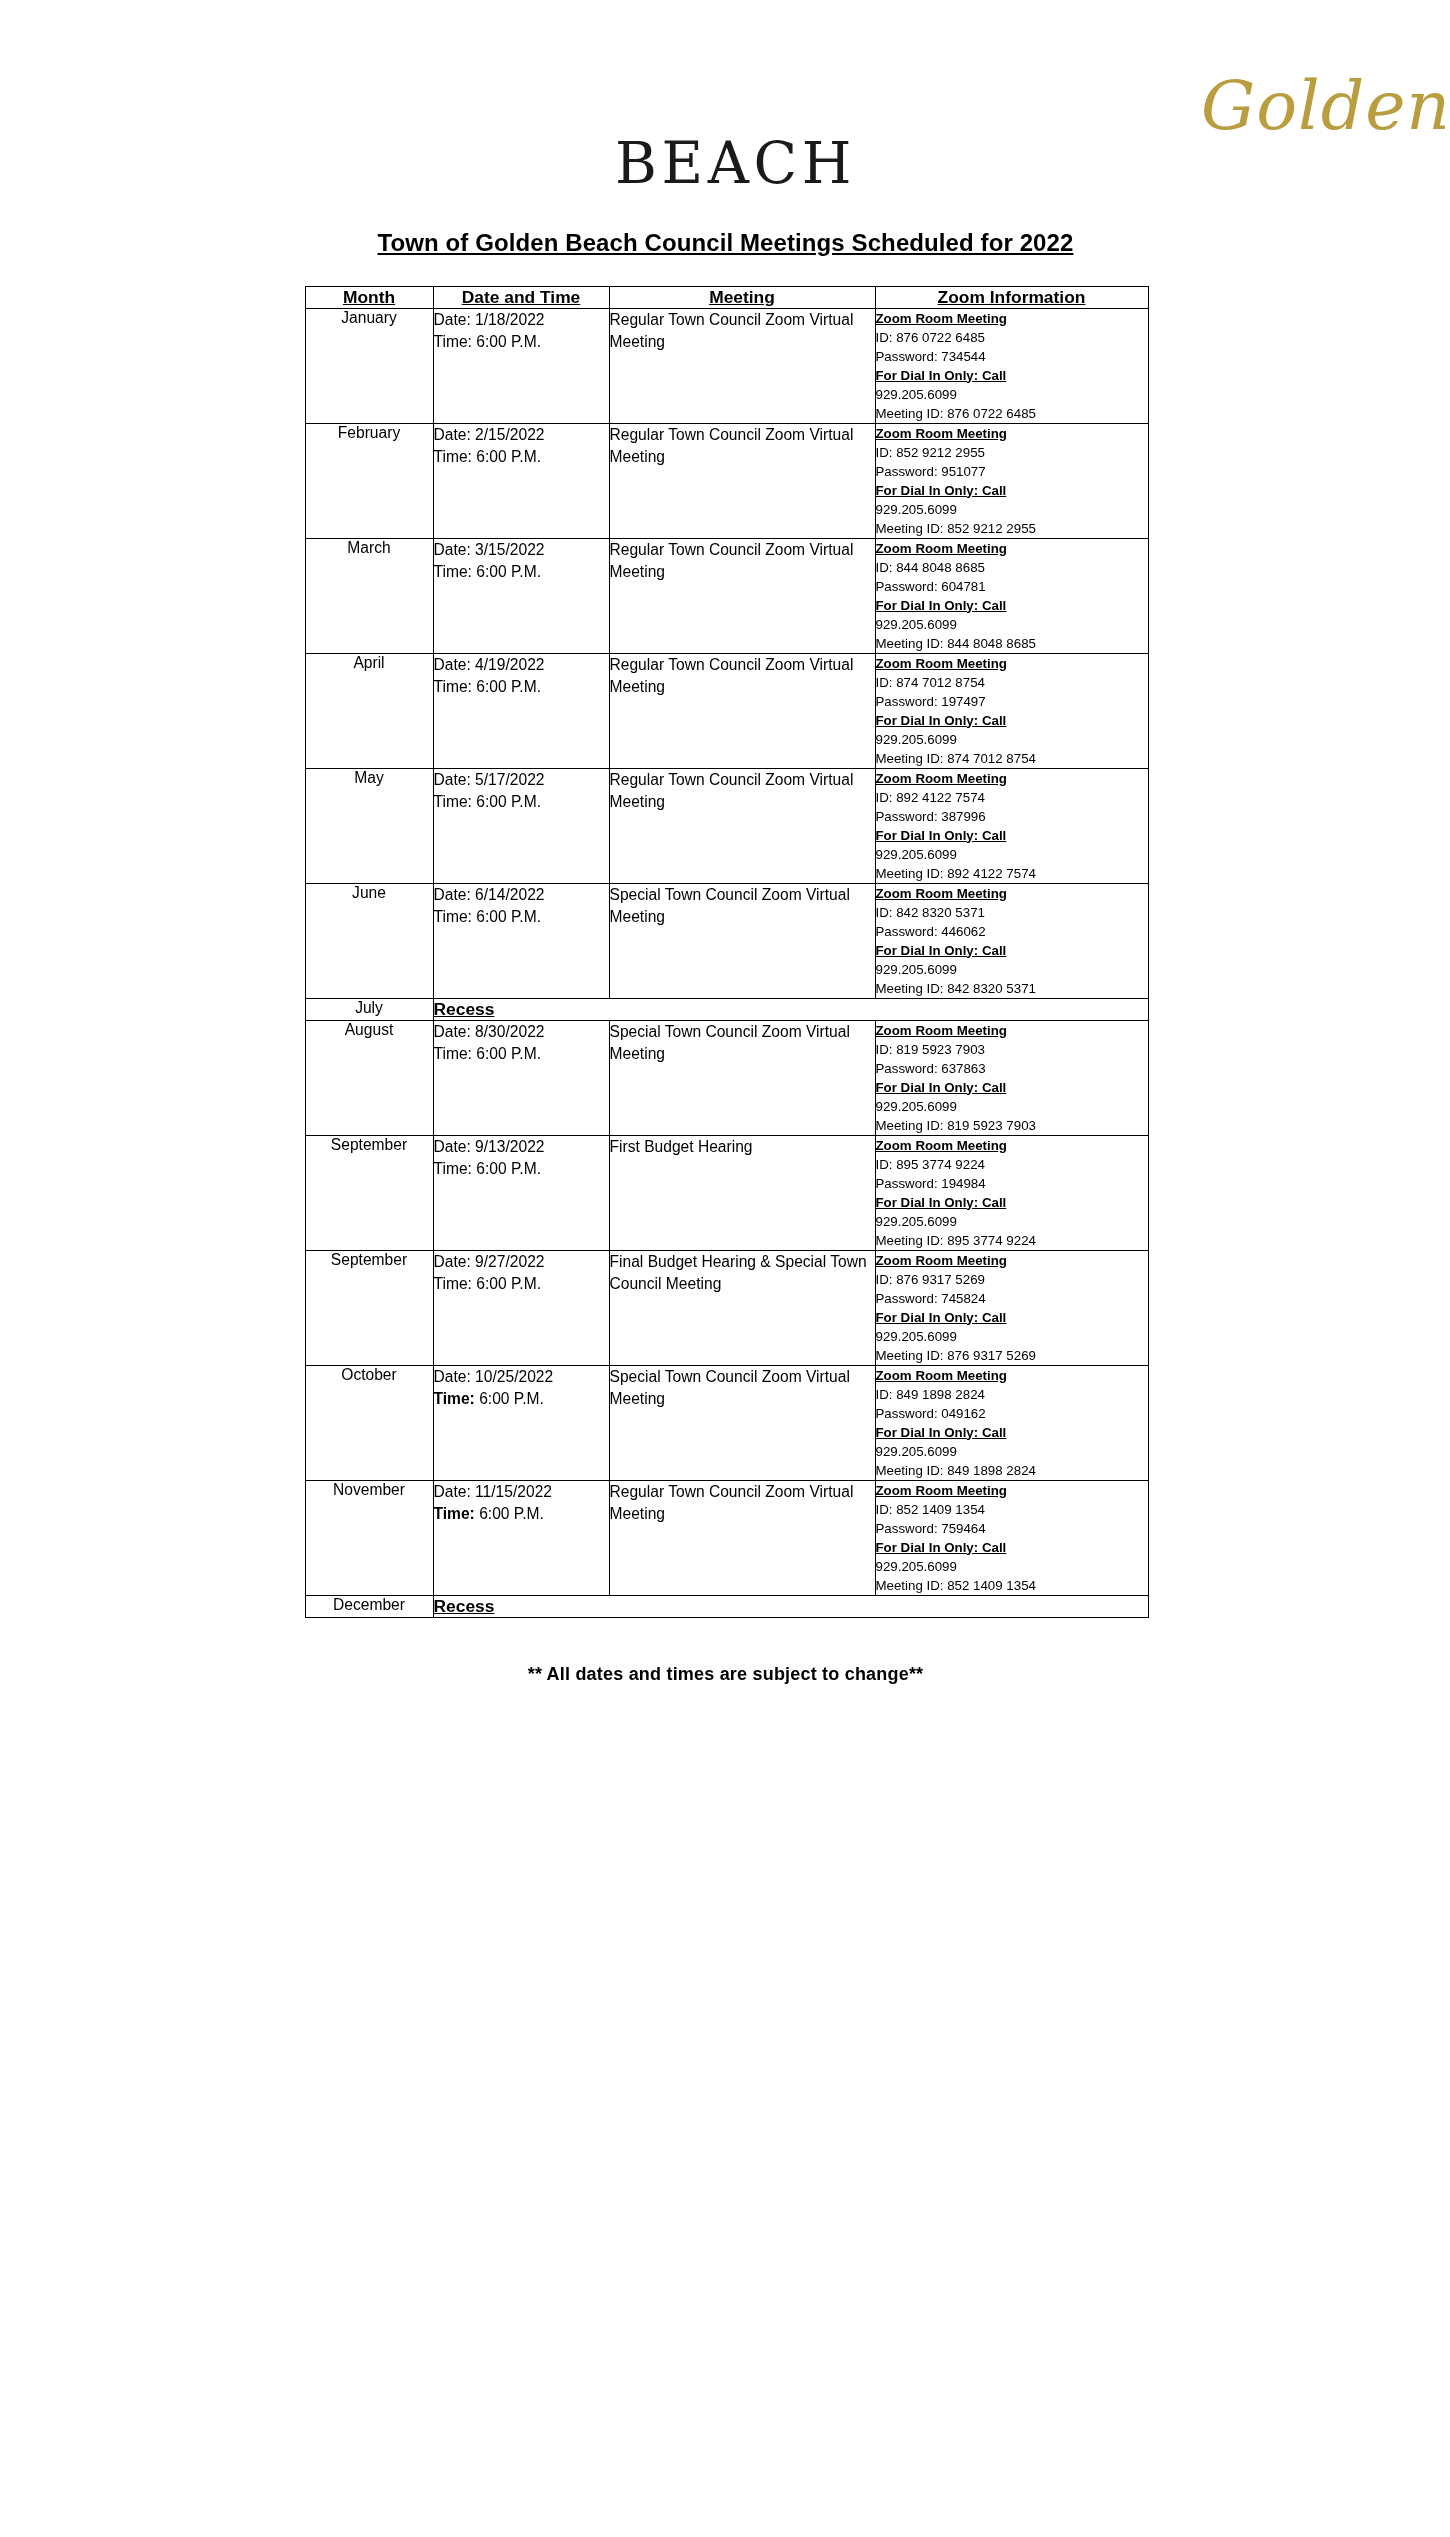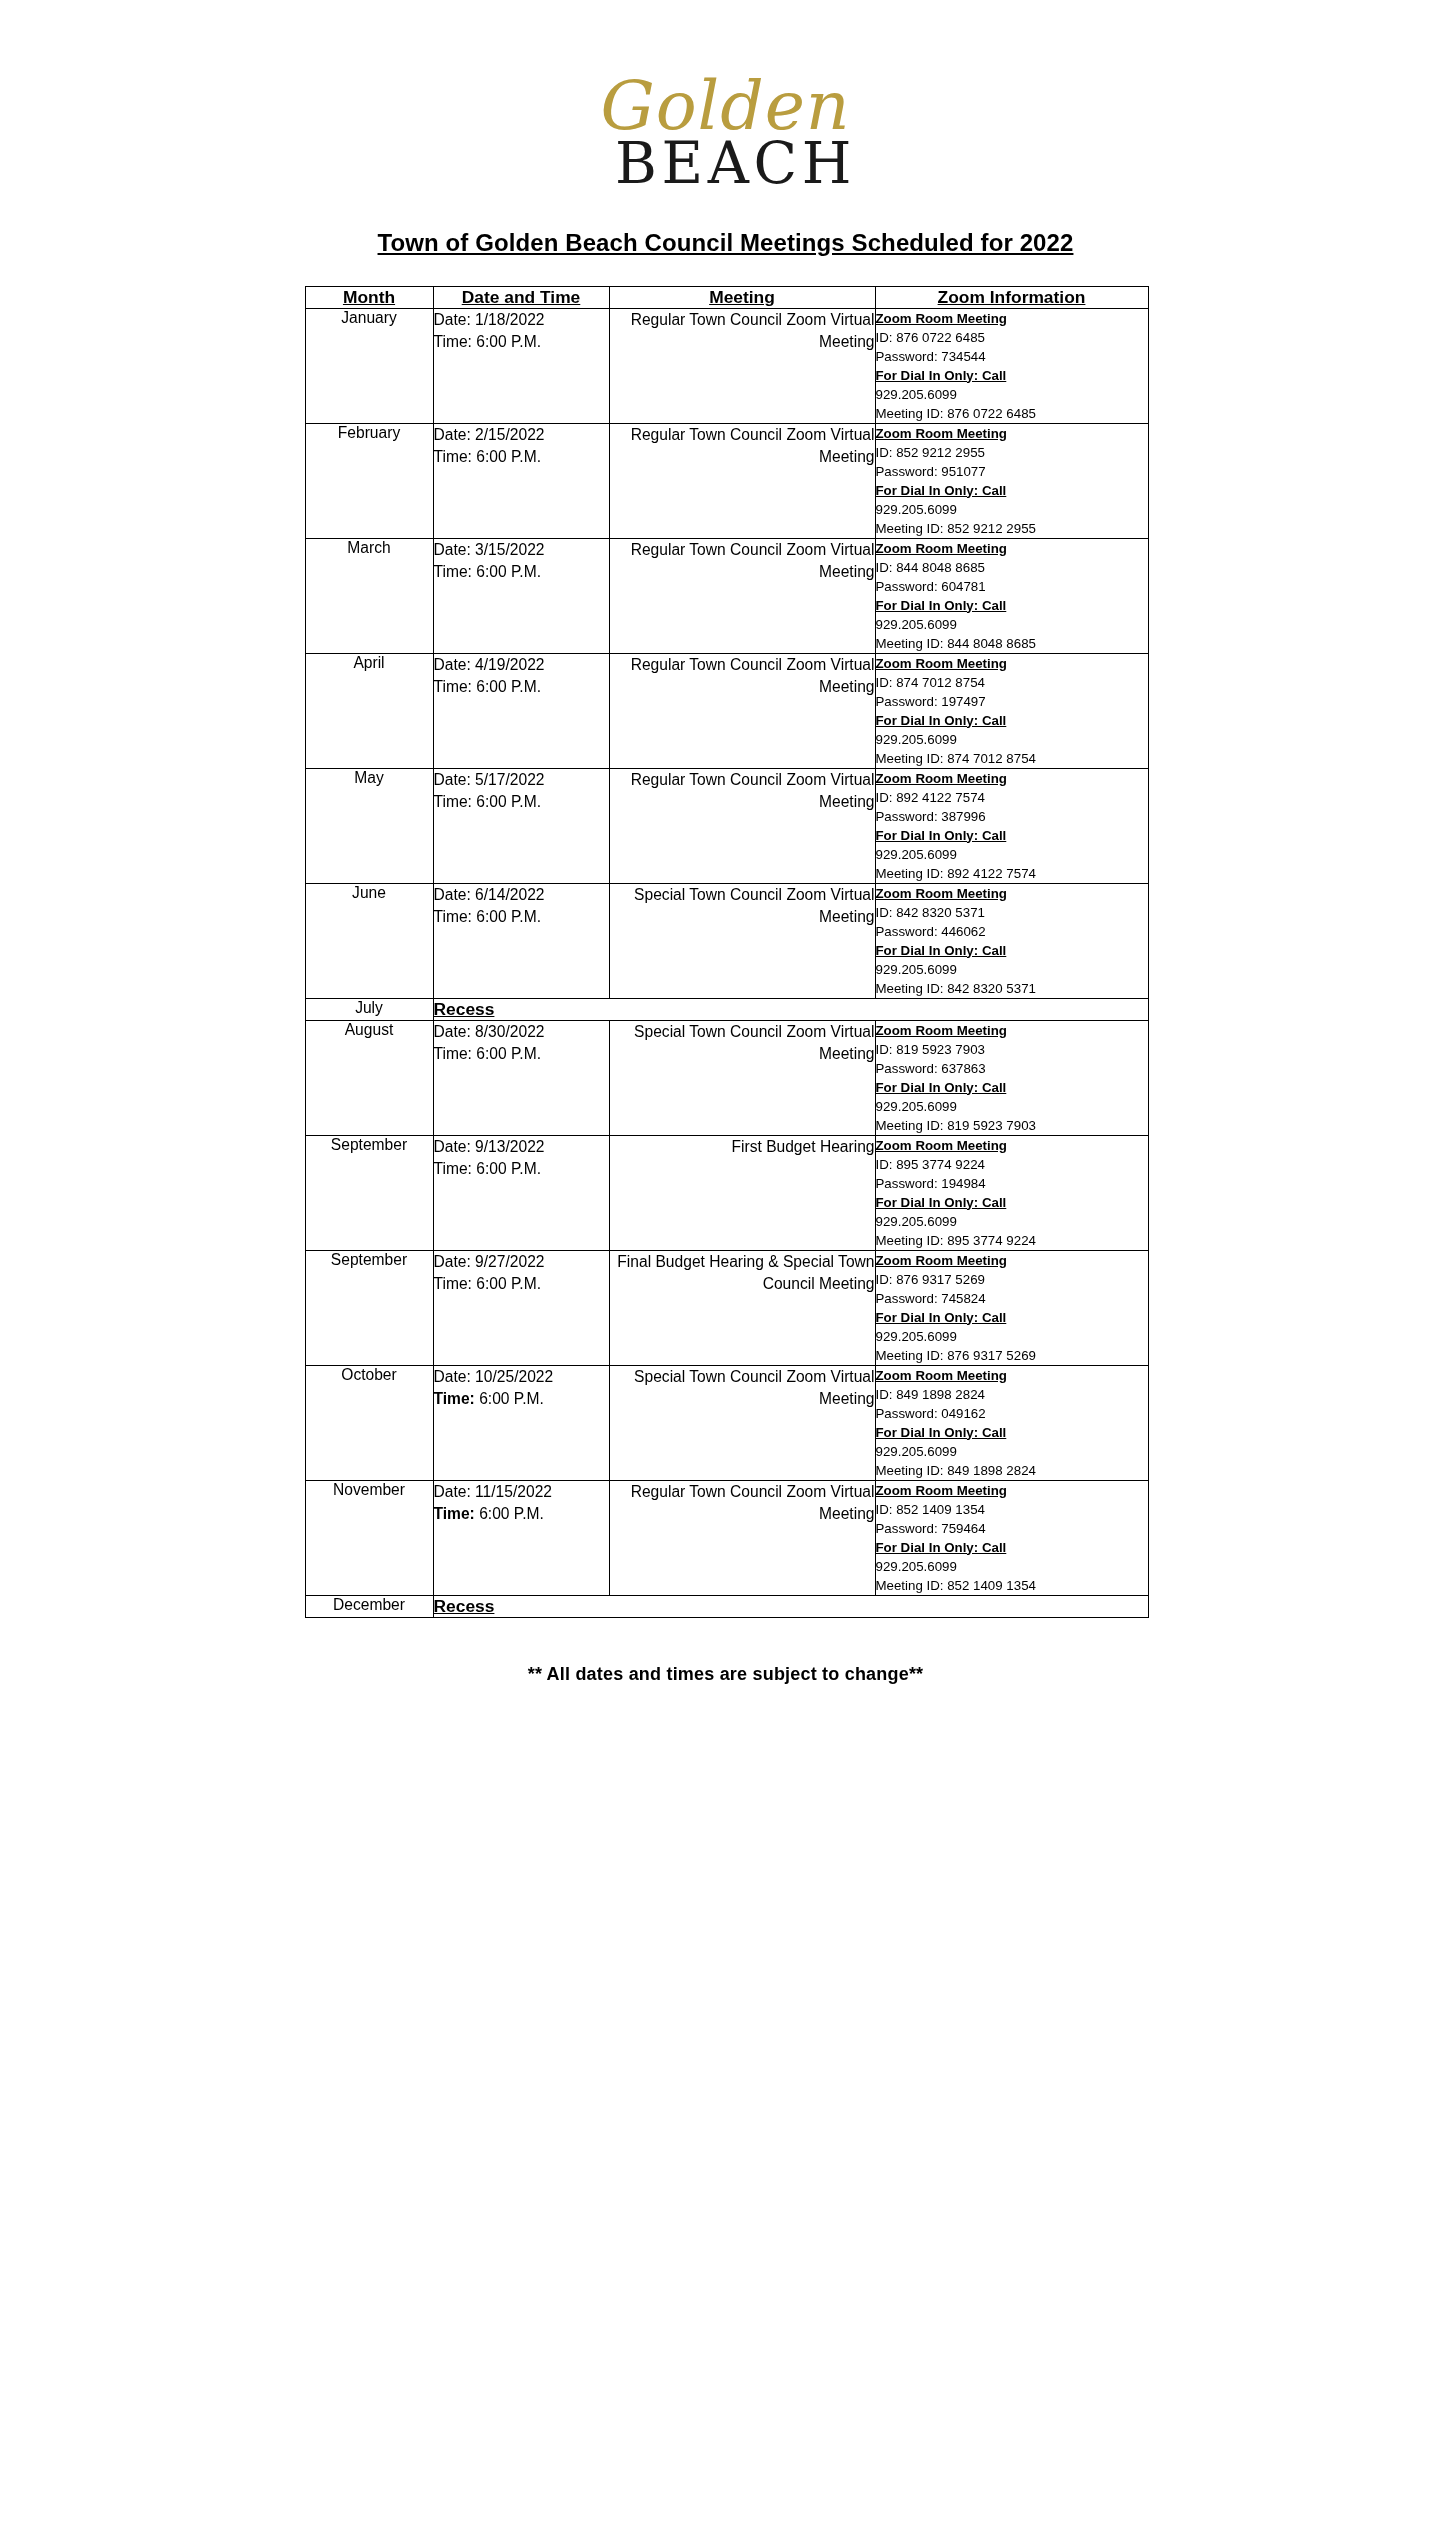--- a/index.html
+++ b/index.html
@@ -29,20 +29,21 @@
     line-height: 1;
   }
   .logo-golden {
     font-family: "DejaVu Serif", serif;
     font-style: italic;
     font-size: 68px;
     color: #b99d3f;
     letter-spacing: 0.9px;
     display: block;
     margin-bottom: -5.5px;
+    text-align: right;
   }
   .logo-beach {
     font-family: "DejaVu Serif", serif;
     font-size: 57px;
     color: #1a1a1a;
     letter-spacing: 4.6px;
     display: block;
     margin-left: 20px;
   }
 
@@ -91,21 +92,21 @@
     font-size: 15.6px;
     padding: 11px 3.7px 3.7px 3.7px;
   }
   td.date-cell {
     font-size: 15.6px;
     padding: 11px 5.5px 7.3px 9.2px;
     line-height: 1.45;
   }
   td.date-cell .bold-lbl { font-weight: bold; }
   td.meeting-cell {
-    text-align: right;
+    text-align: left;
     font-size: 15.6px;
     padding: 11px 9.2px 7.3px 9.2px;
     line-height: 1.45;
   }
   td.zoom-cell {
     font-size: 13.3px;
     padding: 8.2px 5.5px 8.2px 9.2px;
     line-height: 1.43;
     margin-top: 20px;
   }

